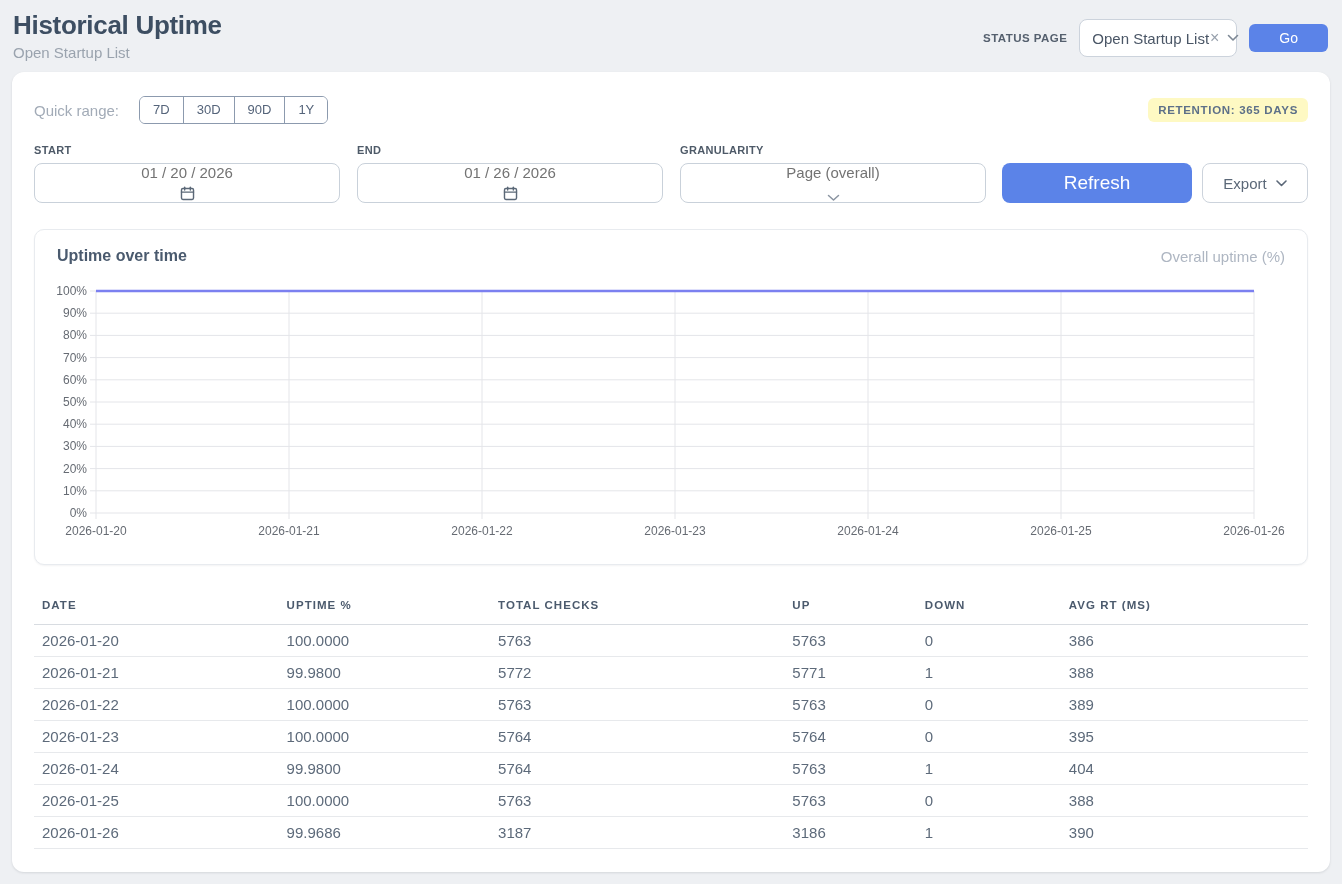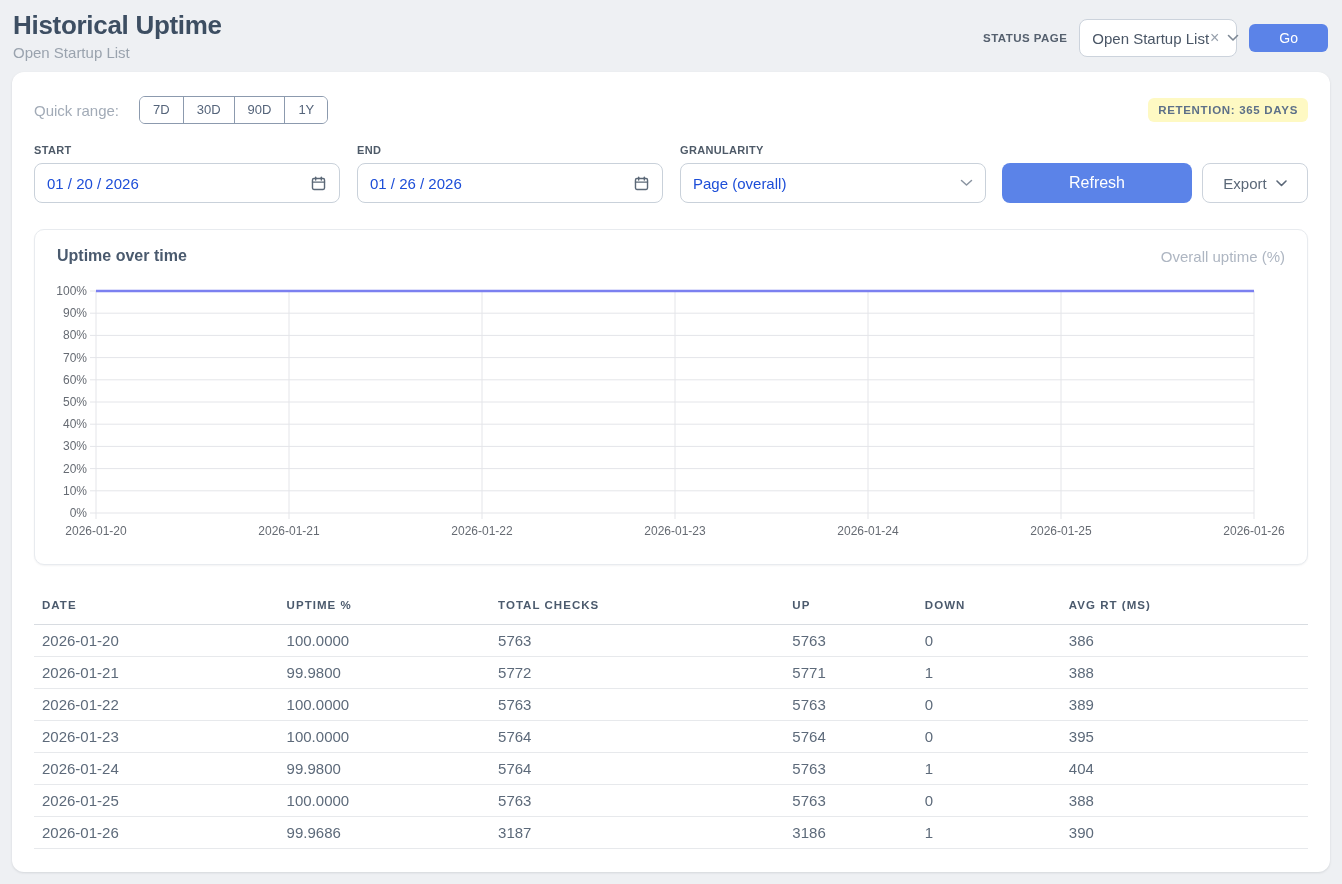--- a/index.html
+++ b/index.html
@@ -67,24 +67,24 @@
   
   .filters { display:flex; align-items:flex-end; margin-top:20px; }
   .field { display:flex; flex-direction:column; }
   .field-label {
     font-size:11px; font-weight:600; color:#4e5a68; letter-spacing:0.03em; margin-bottom:7px;
   }
   .input {
     width:306px; height:40px; background:#fff;
     border:1px solid #c9d1da; border-radius:8px;
     display:flex; align-items:center; justify-content:space-between;
-    padding:0 12px; font-size:15px; color:#1d4ed8; cursor:pointer;
+    padding:0 12px; font-size:15px; color:#737373; cursor:pointer;flex-direction:column;
   }
   .gap17 { margin-left:17px; }
-  .btn-refresh { width:190px; height:40px; font-size:16px; border-radius:8px; margin-left:16px; }
+  .btn-refresh { width:190px; height:40px; font-size:19px; border-radius:8px; margin-left:16px; }
   .btn-export {
     width:106px; height:40px; margin-left:10px;
     background:#fff; border:1px solid #ccd3dc; border-radius:8px;
     display:flex; align-items:center; justify-content:center; gap:9px;
     font-family:inherit; font-size:15px; color:#5b6878; cursor:pointer;
   }
 
   
   .chart-card {
     margin-top:26px; height:336px;

